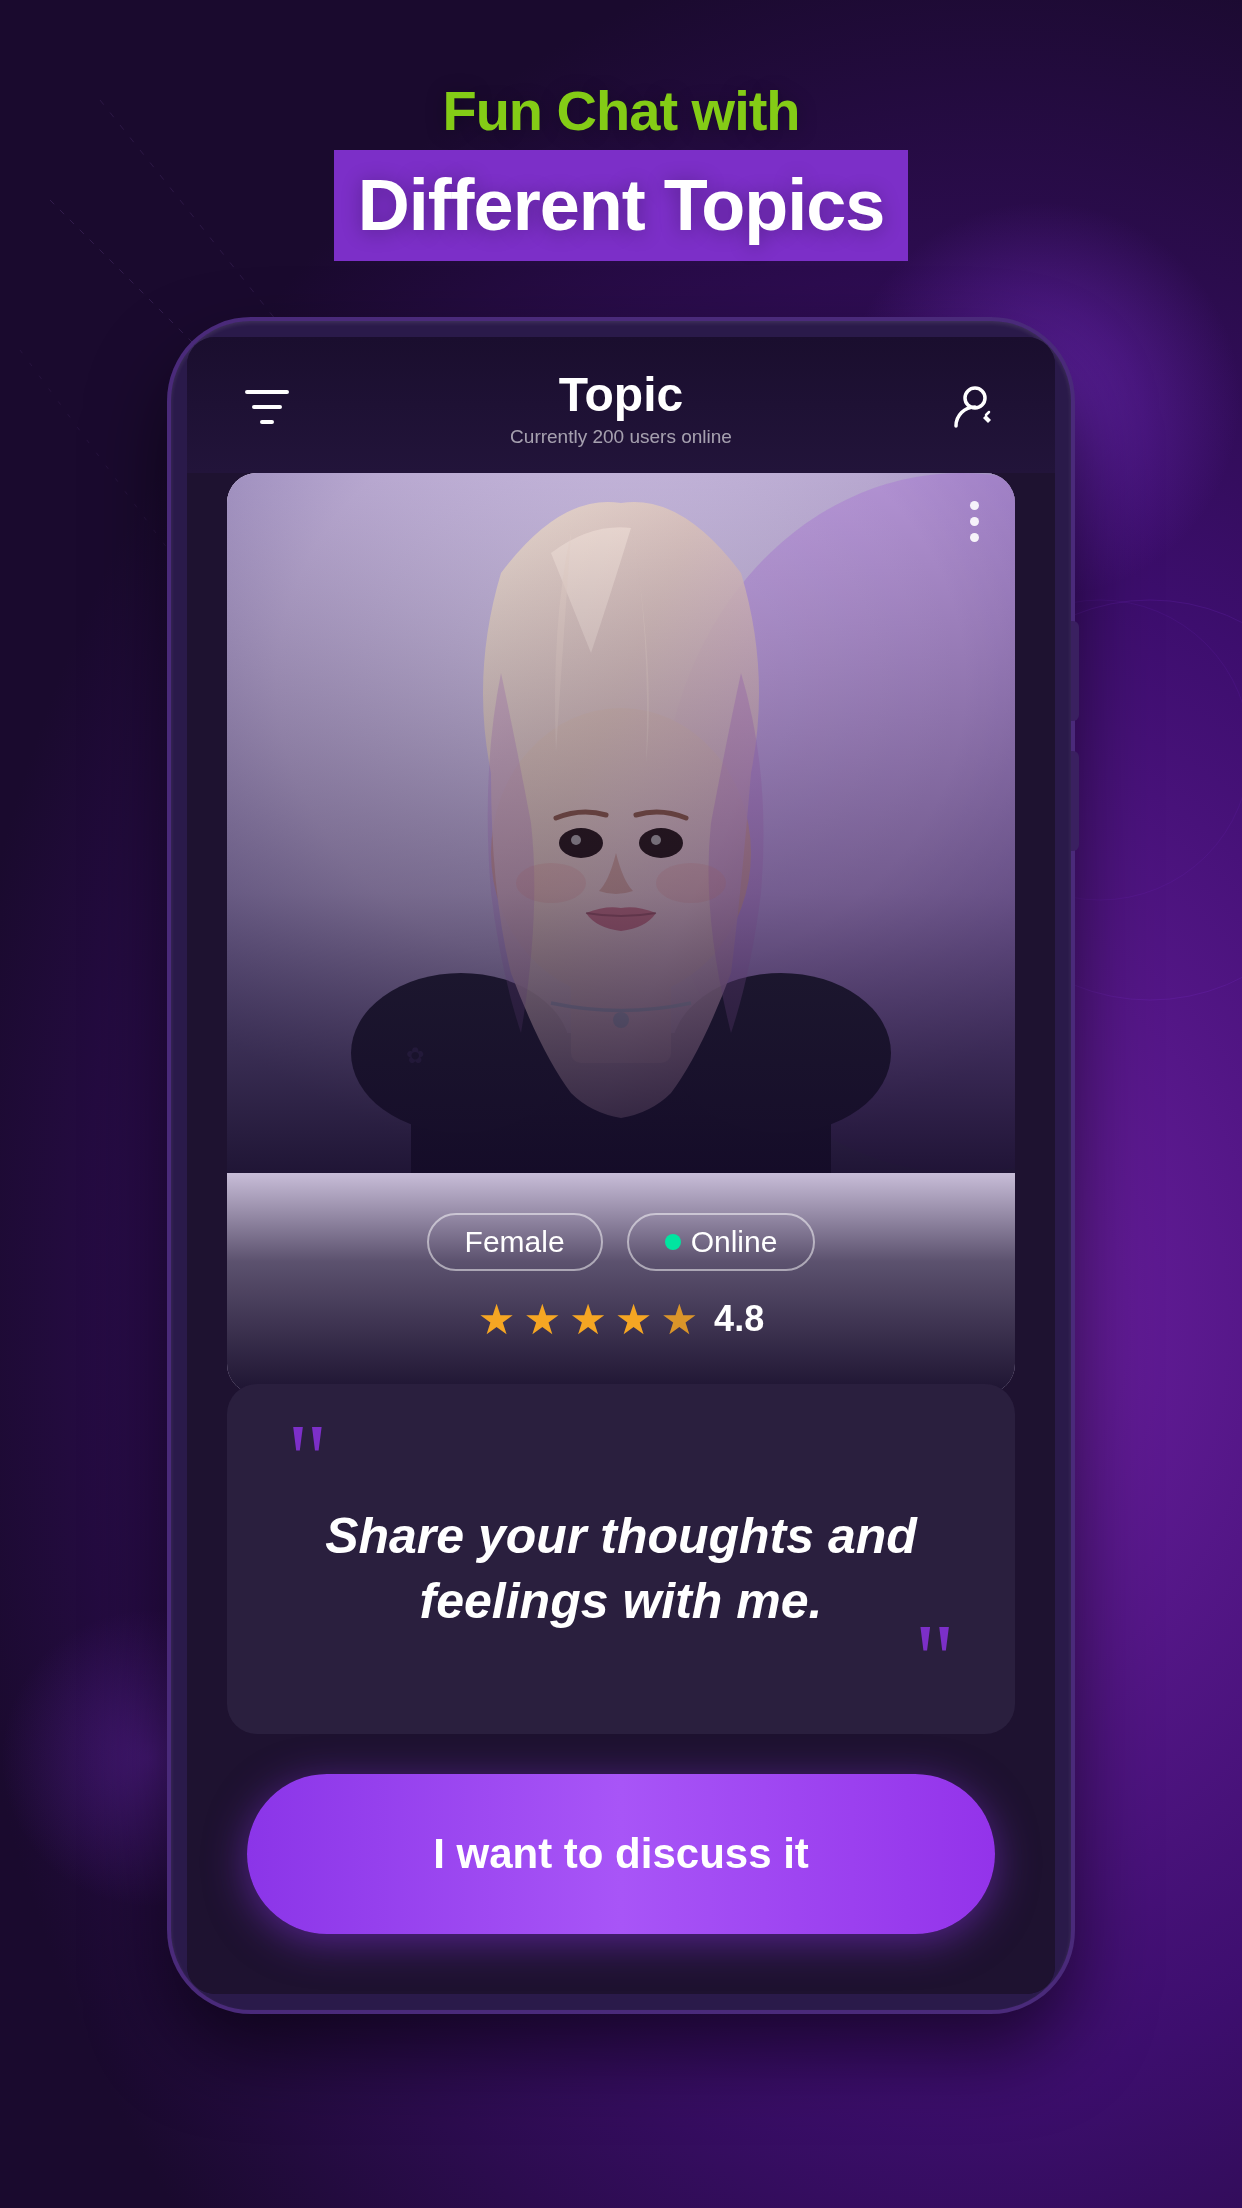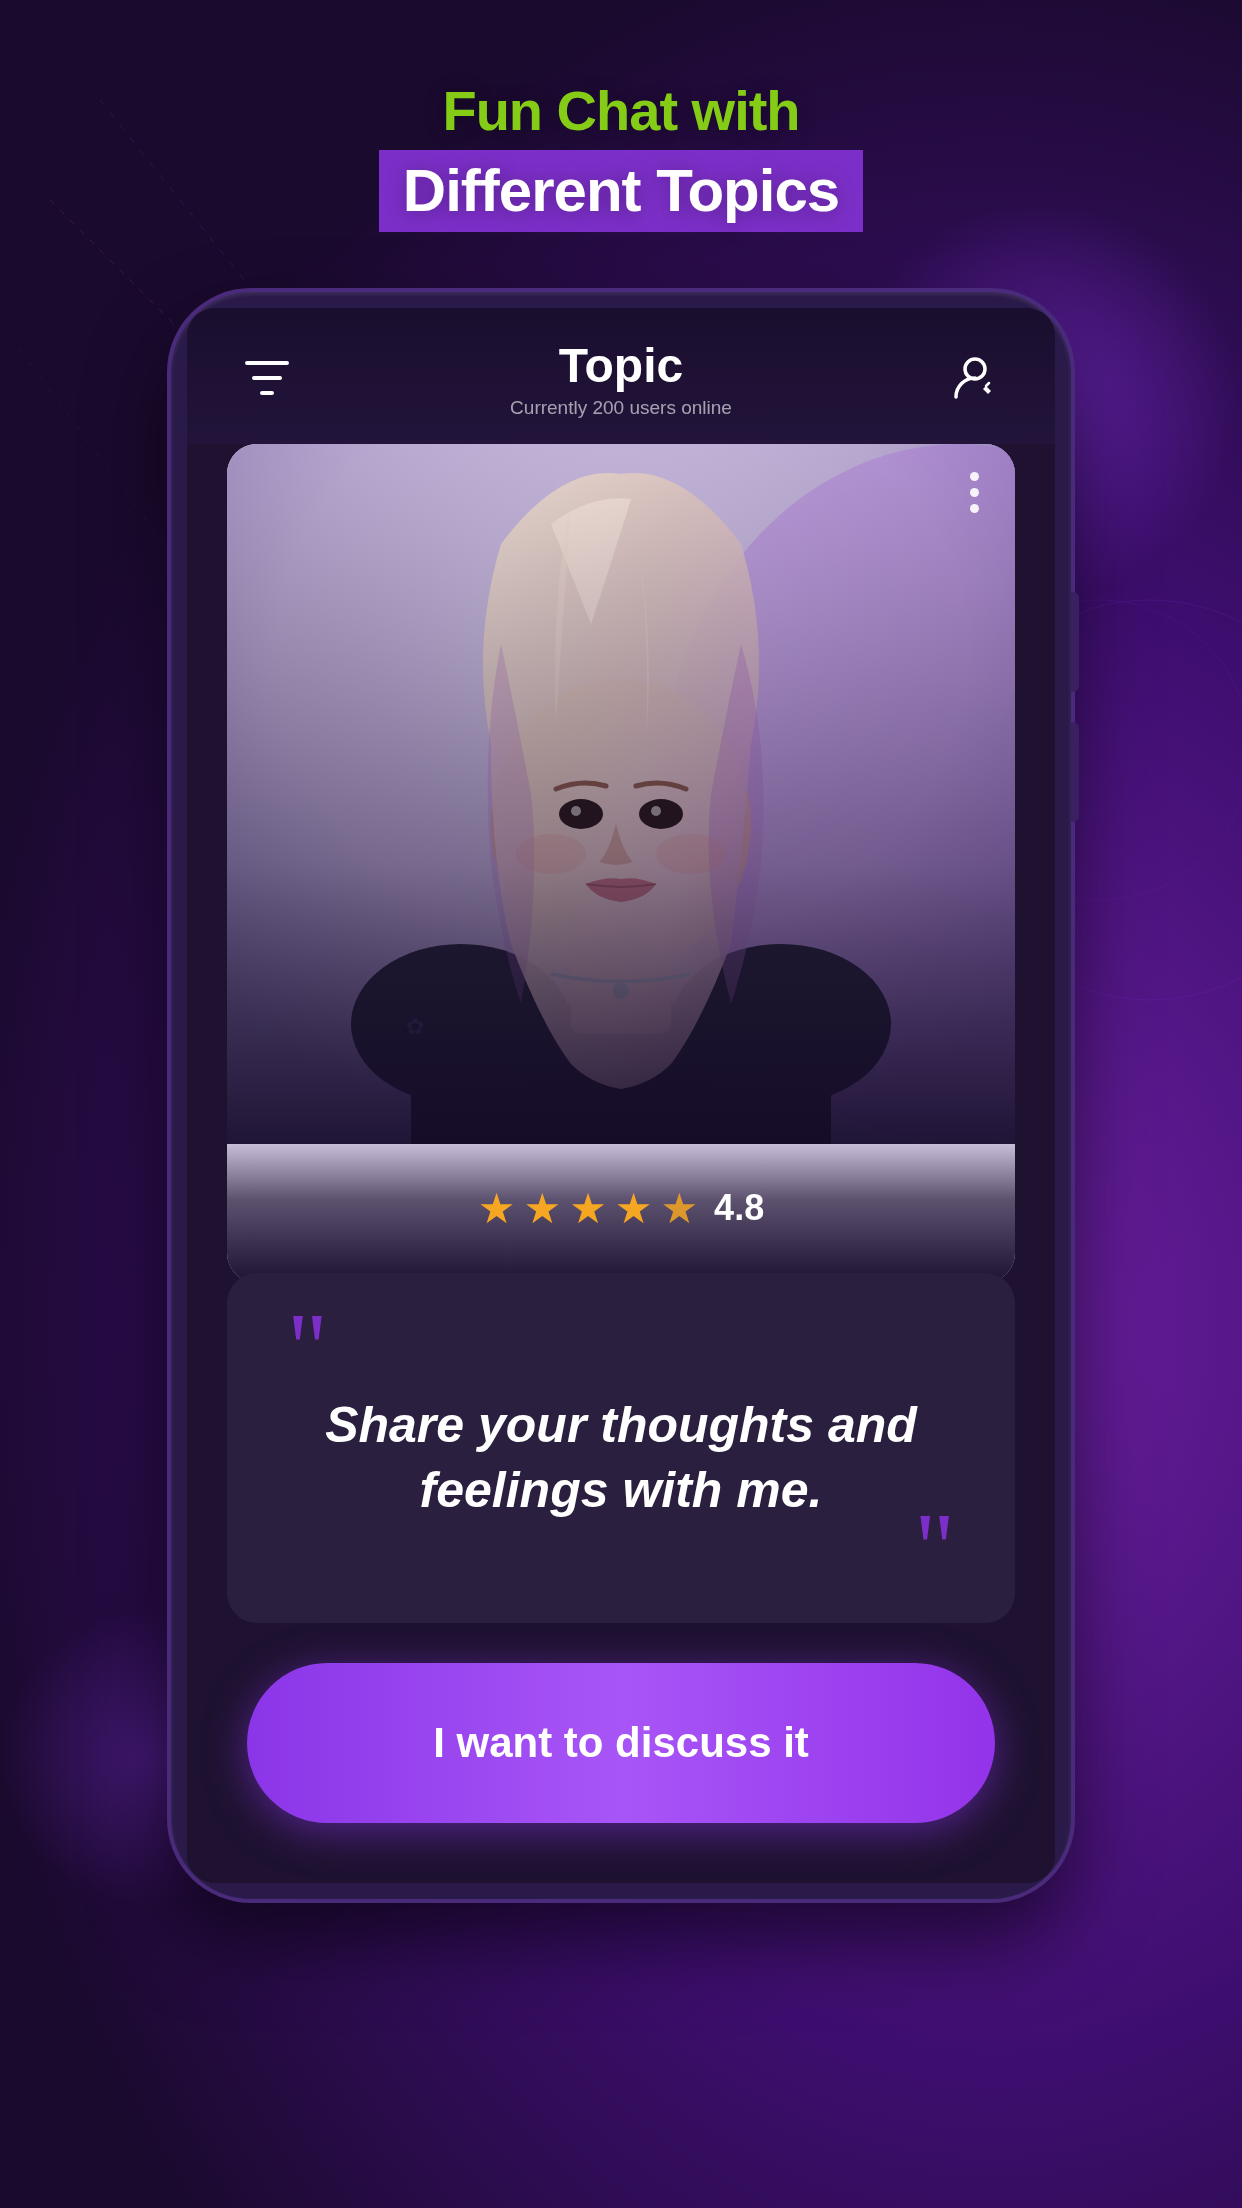--- a/index.html
+++ b/index.html
@@ -42,27 +42,27 @@
       font-size: 56px;
       font-weight: 900;
       color: #84cc16;
       letter-spacing: -1px;
       line-height: 1.1;
       text-shadow: 0 2px 20px rgba(0,0,0,0.3);
     }
 
     .headline-line2 {
       display: inline-block;
-      font-size: 60px;
+      font-size: 72px;
       font-weight: 900;
       color: #ffffff;
       letter-spacing: -1px;
       line-height: 1.1;
       background: #7c2fc8;
-      padding: 8px 24px;
+      padding: 16px 24px;
       margin-top: 8px;
       text-shadow: 0 2px 20px rgba(0,0,0,0.3);
     }
 
     
     .phone-container {
       position: relative;
       z-index: 10;
       display: flex;
       justify-content: center;
@@ -466,20 +466,27 @@
           
           <div class="three-dots">
             <div class="dot"></div>
             <div class="dot"></div>
             <div class="dot"></div>
           </div>
         </div>
 
         <div class="profile-overlay">
 
+          <div class="profile-badges">
+            <div class="badge">Female</div>
+            <div class="badge badge-online">
+              <div class="online-dot"></div>
+              <span>Online</span>
+            </div>
+          </div>
 
           <div class="star-rating">
             <span class="star">★</span>
             <span class="star">★</span>
             <span class="star">★</span>
             <span class="star">★</span>
             <span class="star-half">★</span>
             <span class="rating-number">4.8</span>
           </div>
         </div>

